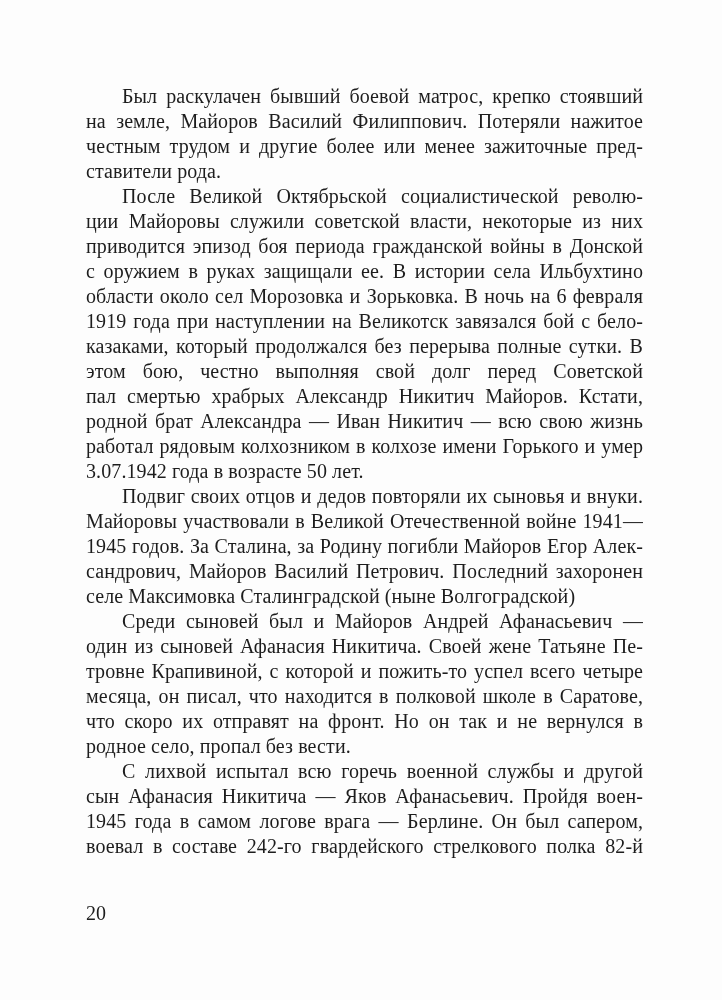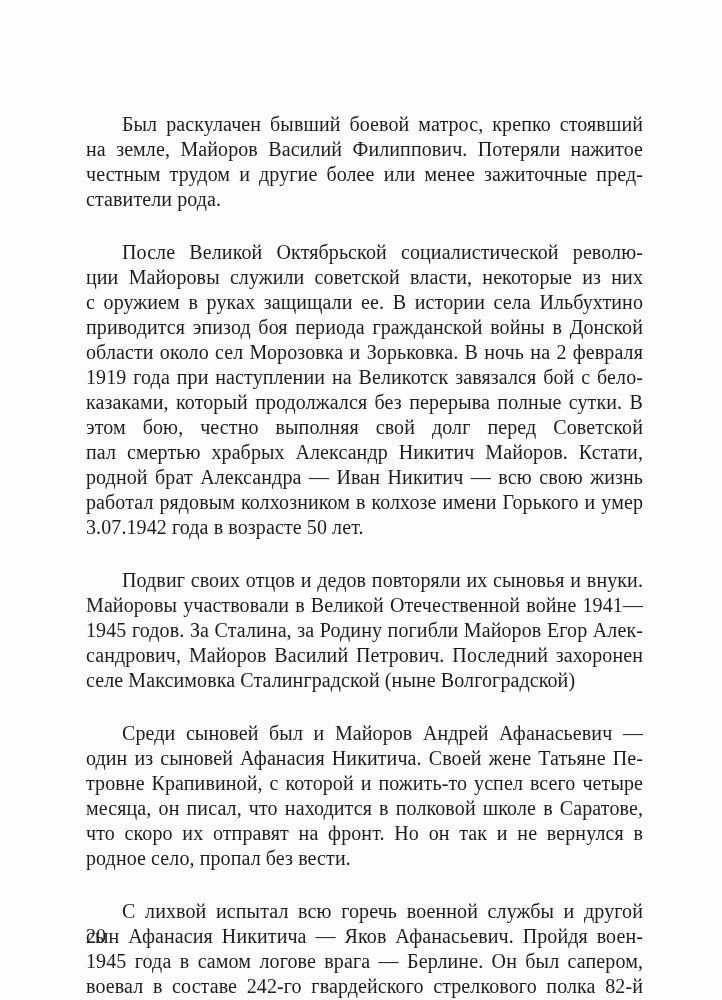--- a/index.html
+++ b/index.html
@@ -32,49 +32,48 @@
     height: 25px;
     letter-spacing: 0.1px;
     overflow: hidden;
   }
   .fill {
     text-align: justify;
     text-align-last: justify;
   }
   .indent {
     padding-left: 36px;
-    margin-top: 28px;
   }
   .page-num {
     position: absolute;
     left: 86px;
-    top: 924px;
+    top: 901px;
     font-size: 20px;
     line-height: 25px;
   }
 </style>
 </head>
 <body>
 
 <div class="page">
   <div class="text-block">
 
     <div class="para">
       <div class="line fill indent">Был раскулачен бывший боевой матрос, крепко стоявший</div>
       <div class="line fill">на земле, Майоров Василий Филиппович. Потеряли нажитое</div>
       <div class="line fill">честным трудом и другие более или менее зажиточные пред-</div>
       <div class="line">ставители рода.</div>
     </div>
 
     <div class="para">
       <div class="line fill indent">После Великой Октябрьской социалистической револю-</div>
       <div class="line fill">ции Майоровы служили советской власти, некоторые из них</div>
+      <div class="line fill">приводится эпизод боя периода гражданской войны в Донской</div>
       <div class="line fill">с оружием в руках защищали ее. В истории села Ильбухтино</div>
-      <div class="line fill">приводится эпизод боя периода гражданской войны в Донской</div>
-      <div class="line fill">области около сел Морозовка и Зорьковка. В ночь на 2 февраля</div>
+      <div class="line fill">области около сел Морозовка и Зорьковка. В ночь на 6 февраля</div>
       <div class="line fill">1919 года при наступлении на Великотск завязался бой с бело-</div>
       <div class="line fill">казаками, который продолжался без перерыва полные сутки. В</div>
       <div class="line fill">этом бою, честно выполняя свой долг перед Советской Родиной,</div>
       <div class="line fill">пал смертью храбрых Александр Никитич Майоров. Кстати,</div>
       <div class="line fill">родной брат Александра — Иван Никитич — всю свою жизнь</div>
       <div class="line fill">работал рядовым колхозником в колхозе имени Горького и умер</div>
       <div class="line">3.07.1942 года в возрасте 50 лет.</div>
     </div>
 
     <div class="para">

